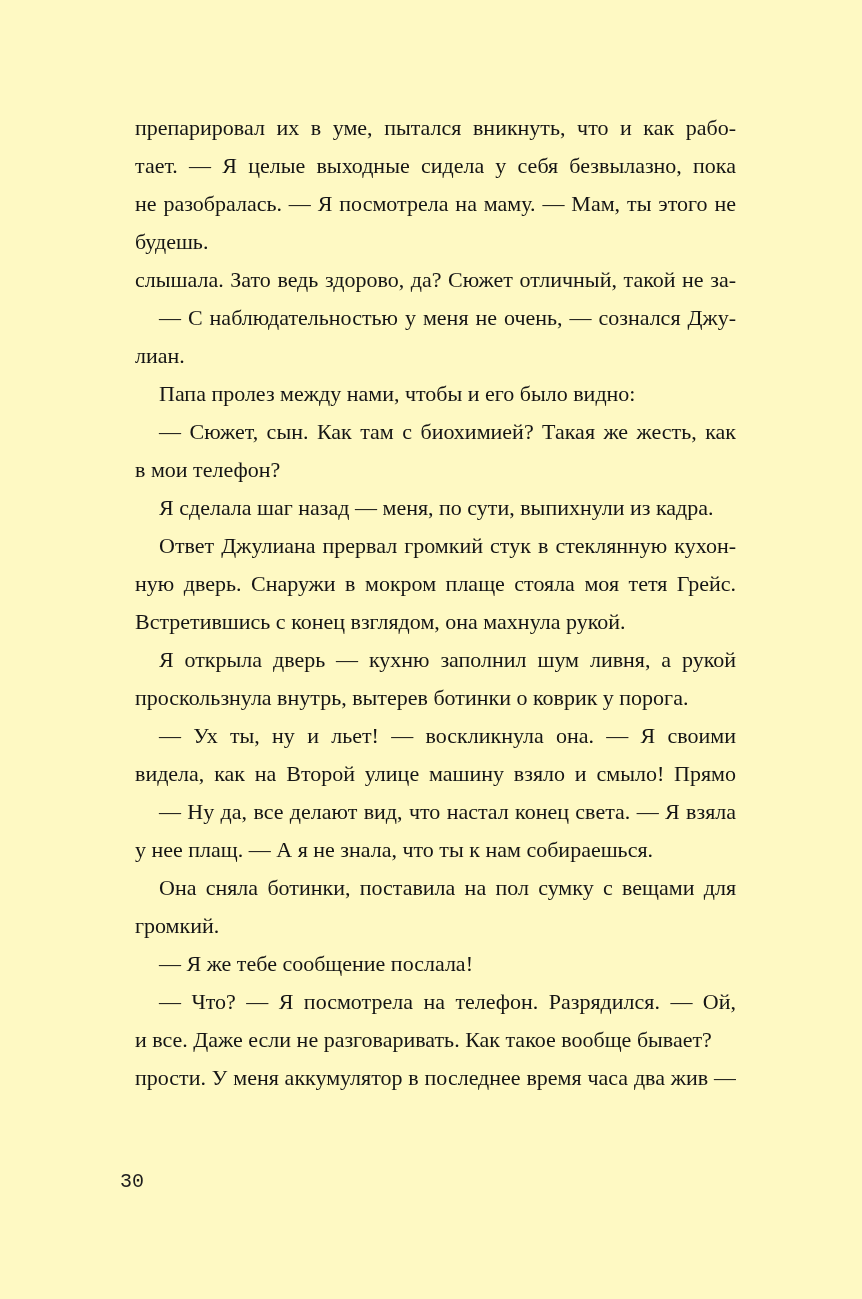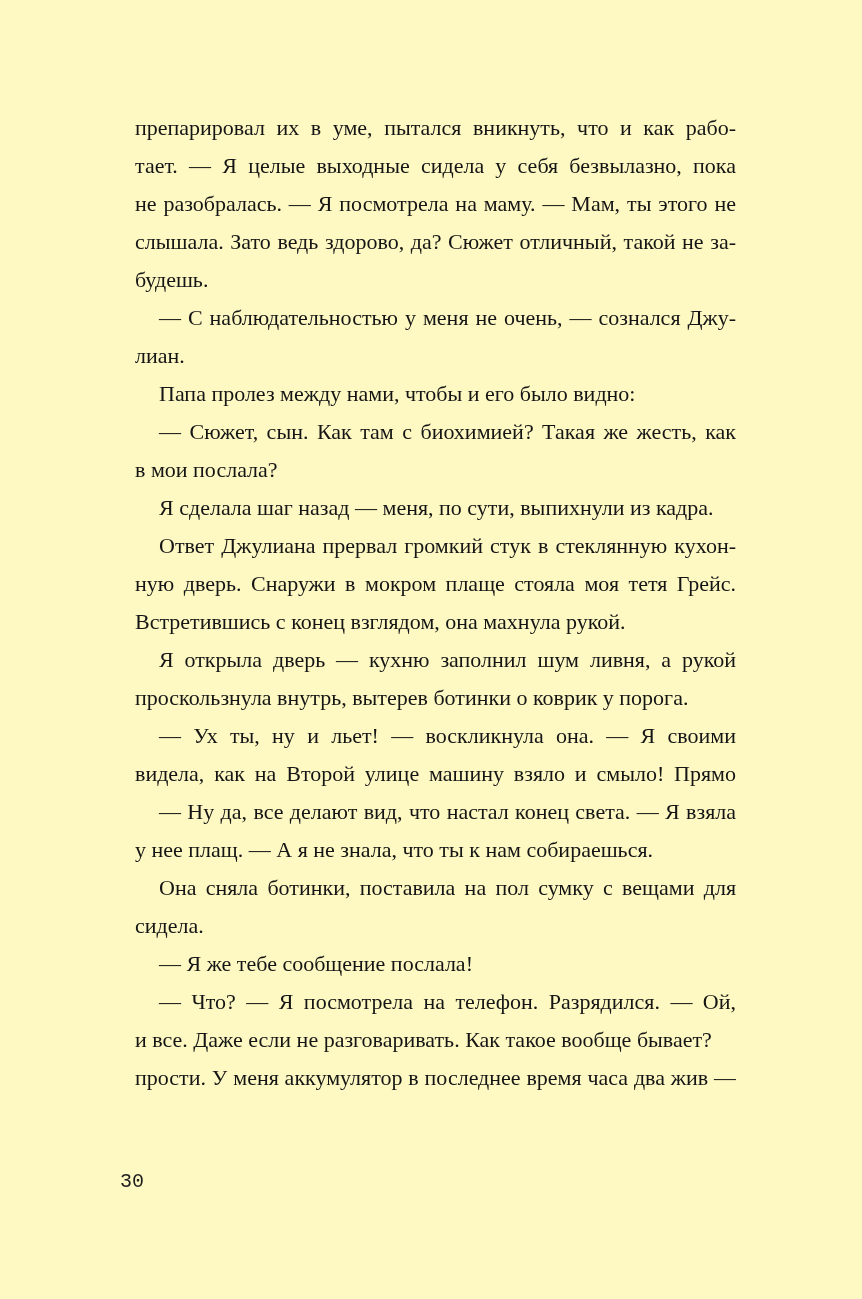--- a/index.html
+++ b/index.html
@@ -53,33 +53,33 @@
 </style>
 </head>
 <body>
 
 <div class="page">
   <div class="text-block" id="text-block">
       <div class="paragraph">
         <div class="line">препарировал их в уме, пытался вникнуть, что и как рабо-</div>
         <div class="line">тает. — Я целые выходные сидела у себя безвылазно, пока</div>
         <div class="line">не разобралась. — Я посмотрела на маму. — Мам, ты этого не</div>
+        <div class="line last">будешь.</div>
         <div class="line">слышала. Зато ведь здорово, да? Сюжет отличный, такой не за-</div>
-        <div class="line last">будешь.</div>
       </div>
       <div class="paragraph">
         <div class="line indent">— С наблюдательностью у меня не очень, — сознался Джу-</div>
         <div class="line last">лиан.</div>
       </div>
       <div class="paragraph">
         <div class="line last indent">Папа пролез между нами, чтобы и его было видно:</div>
       </div>
       <div class="paragraph">
         <div class="line indent">— Сюжет, сын. Как там с биохимией? Такая же жесть, как</div>
-        <div class="line last">в мои послала?</div>
+        <div class="line last">в мои телефон?</div>
       </div>
       <div class="paragraph">
         <div class="line last indent">Я сделала шаг назад — меня, по сути, выпихнули из кадра.</div>
       </div>
       <div class="paragraph">
         <div class="line indent">Ответ Джулиана прервал громкий стук в стеклянную кухон-</div>
         <div class="line">ную дверь. Снаружи в мокром плаще стояла моя тетя Грейс.</div>
         <div class="line last">Встретившись с конец взглядом, она махнула рукой.</div>
       </div>
       <div class="paragraph">
@@ -89,21 +89,21 @@
       <div class="paragraph">
         <div class="line indent">— Ух ты, ну и льет! — воскликнула она. — Я своими глазами</div>
         <div class="line">видела, как на Второй улице машину взяло и смыло! Прямо</div>
       </div>
       <div class="paragraph">
         <div class="line indent">— Ну да, все делают вид, что настал конец света. — Я взяла</div>
         <div class="line last">у нее плащ. — А я не знала, что ты к нам собираешься.</div>
       </div>
       <div class="paragraph">
         <div class="line indent">Она сняла ботинки, поставила на пол сумку с вещами для</div>
-        <div class="line last">сидела.</div>
+        <div class="line last">громкий.</div>
       </div>
       <div class="paragraph">
         <div class="line last indent">— Я же тебе сообщение послала!</div>
       </div>
       <div class="paragraph">
         <div class="line indent">— Что? — Я посмотрела на телефон. Разрядился. — Ой,</div>
         <div class="line last">и все. Даже если не разговаривать. Как такое вообще бывает?</div>
         <div class="line">прости. У меня аккумулятор в последнее время часа два жив —</div>
       </div>
     </div>

